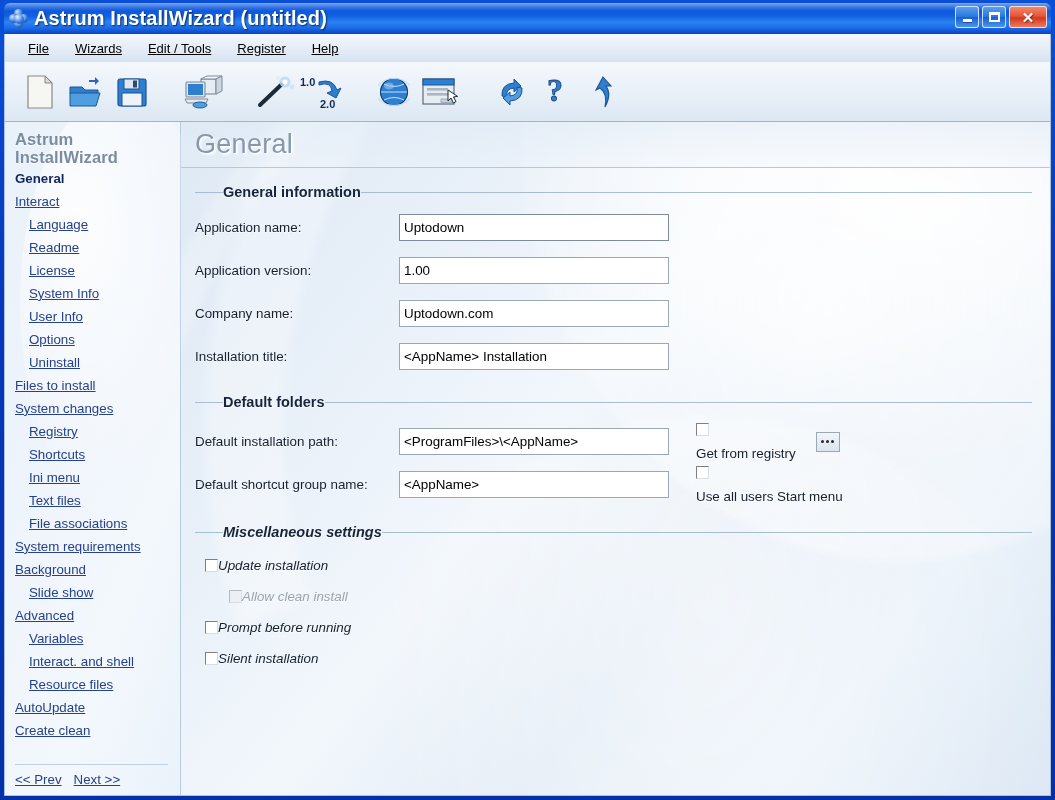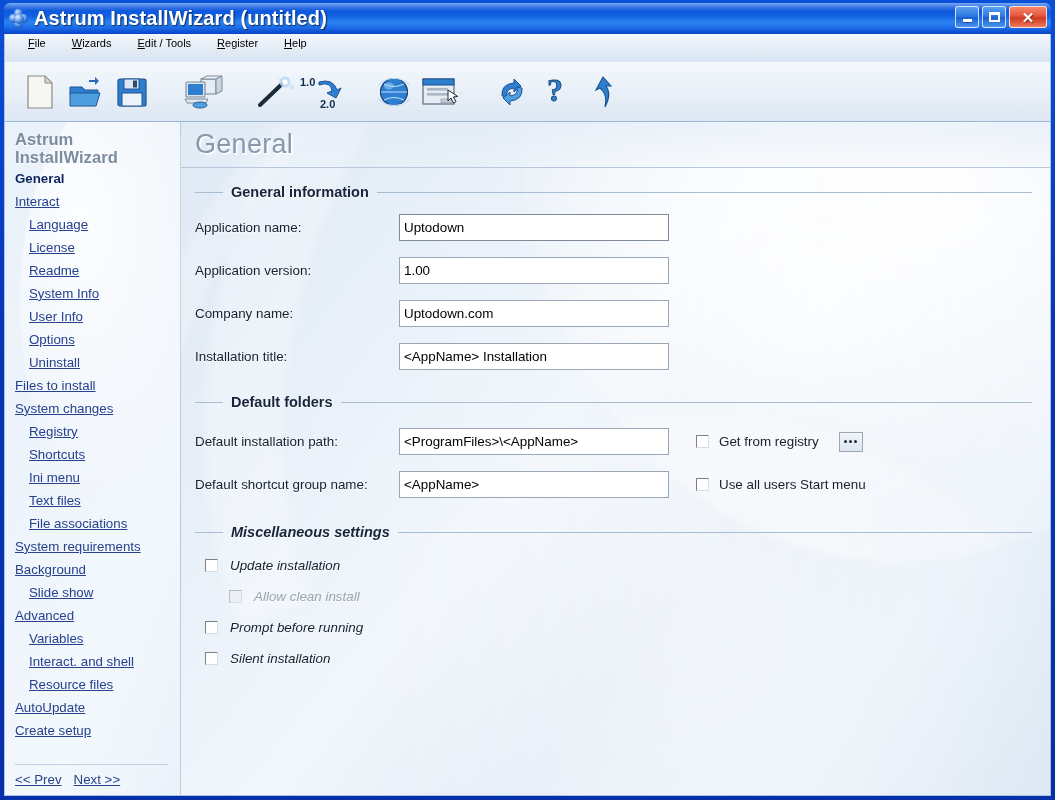--- a/index.html
+++ b/index.html
@@ -88,23 +88,23 @@
     color:#fff; font-size:15px; font-weight:bold; line-height:1;
     text-shadow: 1px 1px 1px rgba(80,0,0,.55);
   }
 
   
   #menubar {
     flex: 0 0 28px; height:28px;
     background: linear-gradient(180deg,#f3f7fc 0%, #e4ecf6 55%, #d8e4f2 100%);
     border-left: 1px solid #a9c2e0;
     border-right: 1px solid #a9c2e0;
-    display: flex; align-items: flex-start;
+    display: flex; align-items: center;
     padding-left: 10px;
-    font-size: 11px; color:#000;
+    font-size: 13px; color:#000;text-decoration:underline;
   }
   .menu-item {
     padding: 3px 13px; cursor: default; white-space: nowrap;
   }
   .mn { text-decoration: underline; }
 
   
   #toolbar {
     flex: 0 0 60px; height: 60px;
     background: linear-gradient(180deg,#f4f8fc 0%, #e9f0f8 50%, #dde8f3 100%);
@@ -225,21 +225,21 @@
     font-size: 27px; color:#8798ad; font-weight: normal;
     letter-spacing: .3px;
     text-shadow: 1px 1px 0 rgba(255,255,255,.95), 2px 2px 2px rgba(255,255,255,.7);
   }
 
   #panel { position: relative; z-index: 3; padding: 14px 18px 0 14px; }
 
   
   .group { margin-bottom: 4px; position: relative; }
   .group-hd {
-    display: flex; align-items: center; gap: 8px;
+    display: flex; align-items: center; 
     height: 20px; margin-bottom: 4px;
   }
   .gl-left { width: 28px; height: 1px; background: #a9bdd2; }
   .g-title {
     font-size: 14.5px; font-weight: bold; color: #17243a;
     white-space: nowrap;
     text-shadow: 0 1px 0 rgba(255,255,255,.8);
   }
   .gl-right { flex: 1 1 auto; height: 1px; background: #a9bdd2; }
 
@@ -256,21 +256,21 @@
     width: 270px; height: 27px;
     background: #fff;
     border: 1px solid #9aa7b5;
     font-size: 13.4px; color:#000;
     font-family: "Liberation Sans", sans-serif;
     padding: 0 4px;
     outline: none;
   }
   .txt.focused { border-color:#7d8b9a; }
 
-  .cbrow { display:flex; align-items:center; gap: 10px; margin-left: 27px; }
+  .cbrow { display:flex; gap: 10px; margin-left: 27px; flex-direction: column; }
   .cb {
     width: 13px; height: 13px; flex: 0 0 13px;
     background: #fff;
     border-top: 1px solid #7f7f7f;
     border-left: 1px solid #7f7f7f;
     border-right: 1px solid #d8dde3;
     border-bottom: 1px solid #d8dde3;
     cursor: default;
   }
   .cb.disabled { background:#eceff3; border-top-color:#b7bcc4; border-left-color:#b7bcc4; }
@@ -280,21 +280,21 @@
 
   .dots-btn {
     width: 24px; height: 20px; margin-left: 20px;
     background: linear-gradient(180deg,#f2f5f9,#dde5ee);
     border: 1px solid #9aa7b5;
     display:flex; align-items:center; justify-content:center;
     gap: 2px; cursor: default;
   }
   .dot { width:3px; height:3px; background:#1b2a3d; border-radius:50%; }
 
-  .misc-row { display:flex; align-items:center; gap:12px; height: 31px; margin-left: 10px; }
+  .misc-row { display:flex; align-items:center; gap:0; height: 31px; margin-left: 10px; }
   .misc-row.indent { margin-left: 34px; }
 
   svg { display:block; }
 </style>
 </head>
 <body>
 
 <div id="window">
 
   <div id="titlebar">
@@ -439,42 +439,42 @@
     <div id="sidebar">
       <div class="side-head">
         <div>Astrum</div>
         <div>InstallWizard</div>
       </div>
 
       <div id="sidenav">
         <div class="side-item lvl1 current">General</div>
         <div class="side-item lvl1">Interact</div>
         <div class="side-item lvl2">Language</div>
+        <div class="side-item lvl2">Readme</div>
         <div class="side-item lvl2">License</div>
-        <div class="side-item lvl2">Readme</div>
         <div class="side-item lvl2">System Info</div>
         <div class="side-item lvl2">User Info</div>
         <div class="side-item lvl2">Options</div>
         <div class="side-item lvl2">Uninstall</div>
         <div class="side-item lvl1">Files to install</div>
         <div class="side-item lvl1">System changes</div>
         <div class="side-item lvl2">Registry</div>
         <div class="side-item lvl2">Shortcuts</div>
         <div class="side-item lvl2">Ini menu</div>
         <div class="side-item lvl2">Text files</div>
         <div class="side-item lvl2">File associations</div>
         <div class="side-item lvl1">System requirements</div>
         <div class="side-item lvl1">Background</div>
         <div class="side-item lvl2">Slide show</div>
         <div class="side-item lvl1">Advanced</div>
         <div class="side-item lvl2">Variables</div>
         <div class="side-item lvl2">Interact. and shell</div>
         <div class="side-item lvl2">Resource files</div>
         <div class="side-item lvl1">AutoUpdate</div>
-        <div class="side-item lvl1">Create setup</div>
+        <div class="side-item lvl1">Create clean</div>
       </div>
 
       <div id="sidefoot">
         <div class="navlink">&lt;&lt; Prev</div>
         <div class="navlink">Next &gt;&gt;</div>
       </div>
     </div>
 
     <div id="content">
       <div class="swoosh sw1"></div>

